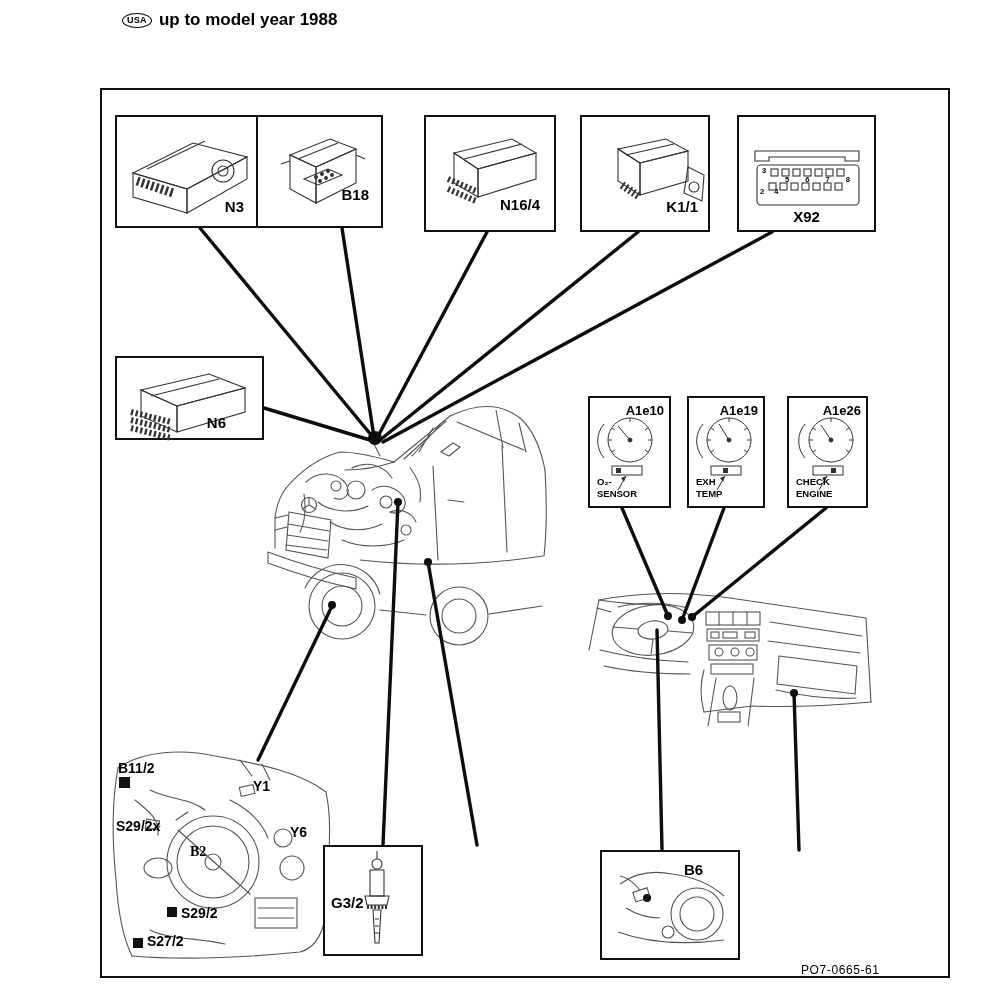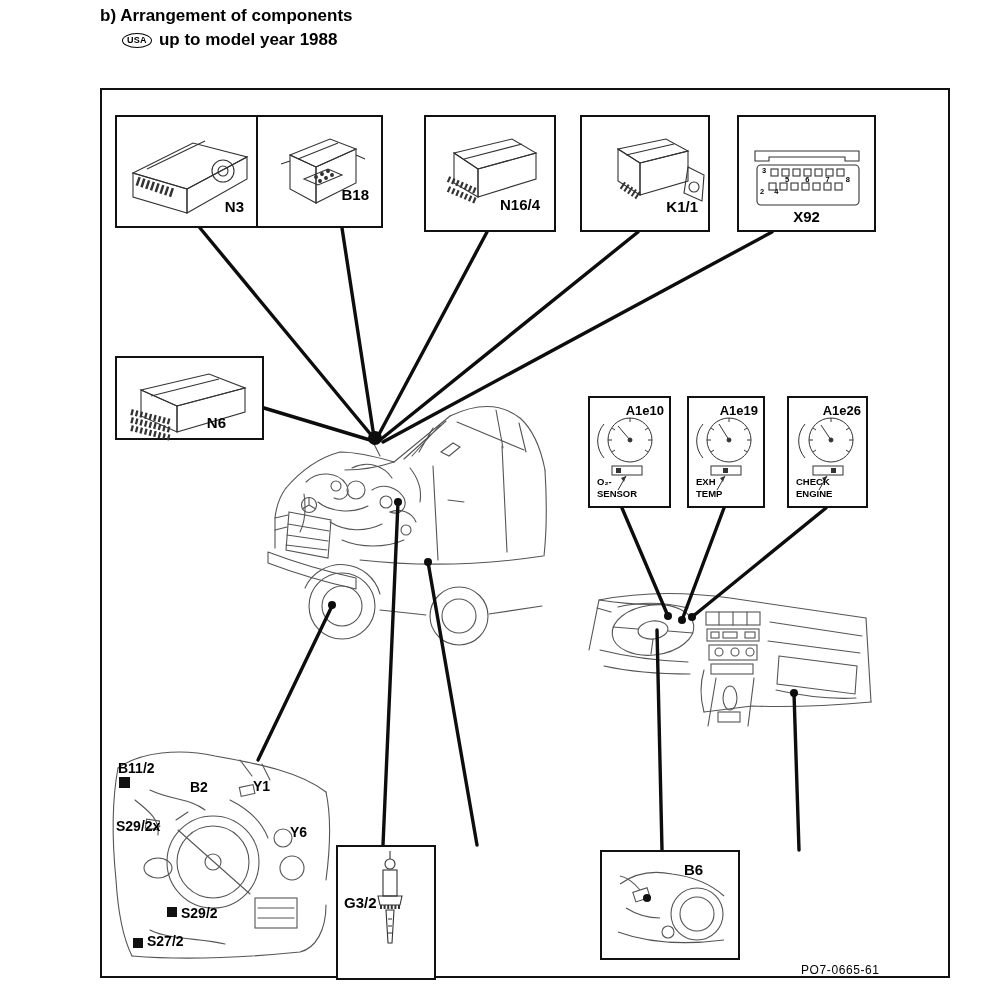--- a/index.html
+++ b/index.html
@@ -31,21 +31,20 @@
   .pin-num { position:absolute; font-size:7.5px; font-weight:bold; line-height:1; }
 
   .fig-number { position:absolute; left:801px; top:963px; font-size:12px; letter-spacing:0.6px; }
 </style>
 </head>
 <body>
 
 <div class="page">
 
   <div class="heading">
-    <div class="heading-line1">b) Arrangement of components</div>
     <div class="heading-line2">
       <span class="usa-badge">USA</span>
       <span class="sub">up to model year 1988</span>
     </div>
   </div>
 
   <div class="frame"></div>
 
   <svg class="art" width="988" height="988" viewBox="0 0 988 988">
 
@@ -318,21 +317,21 @@
       <path d="M16 26 A26 26 0 0 0 16 60"></path>
       <rect x="24" y="68" width="30" height="9"></rect>
       <rect x="42" y="70" width="5" height="5" fill="#333" stroke="none"></rect>
       <path d="M30 92 L38 78"></path>
         <path d="M38 78 l-5 2 l3 4 z" fill="#333" stroke="none"></path>
     </svg>
     <span class="gauge-label">A1e26</span>
     <span class="gauge-caption"><span>CHECK</span><br><span>ENGINE</span></span>
   </div>
 
-  <div class="cbox" style="left:336px; top:845px; width:100px; height:135px;">
+  <div class="cbox" style="left:323px; top:845px; width:100px; height:111px;">
     <svg width="96" height="107" viewBox="0 0 96 107" fill="none" stroke="#333" stroke-width="1.1">
       <path d="M52 4 L52 12"></path>
       <circle cx="52" cy="17" r="5"></circle>
       <rect x="45" y="23" width="14" height="26"></rect>
       <path d="M40 49 L64 49 L62 58 L42 58 Z"></path>
       <line x1="42" y1="60" x2="62" y2="60" stroke-width="4" stroke-dasharray="2 1.6"></line>
       <path d="M48 63 L56 63 L54 96 L50 96 Z"></path>
       <path d="M50 72 h4 M50 79 h4 M50 86 h4"></path>
     </svg>
     <span class="clabel" style="left:6px; top:48px;">G3/2</span>
@@ -351,20 +350,20 @@
       <path d="M24 56 Q40 66 58 66"></path>
       <circle cx="66" cy="80" r="6"></circle>
     </svg>
     <span class="clabel" style="left:34px; top:10px;margin-left:48px;">B6</span>
   </div>
 
 
   <span class="elabel" style="left:118px; top:761px;">B11/2</span>
   <span class="elabel" style="left:253px; top:779px;">Y1</span>
   <span class="elabel" style="left:116px; top:819px;">S29/2x</span>
-  <span class="elabel" style="left:190px; top:780px;">B2</span>
+  <span class="elabel" style="left:190px; top:845px;font-family:Liberation Serif, serif;">B2</span>
   <span class="elabel" style="left:290px; top:825px;">Y6</span>
   <span class="elabel" style="left:181px; top:906px;">S29/2</span>
   <span class="elabel" style="left:147px; top:934px;">S27/2</span>
 
   <span class="fig-number">PO7-0665-61</span>
 
 </div>
 
 </body></html>

